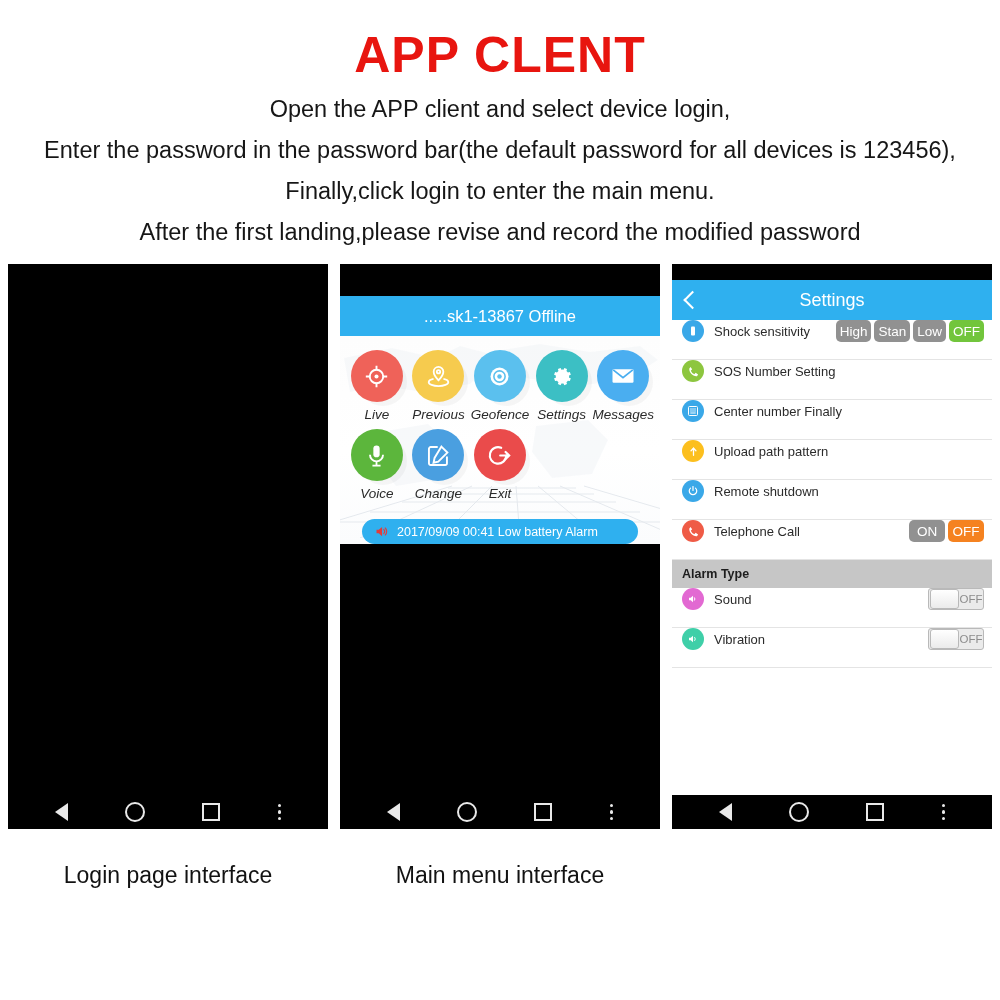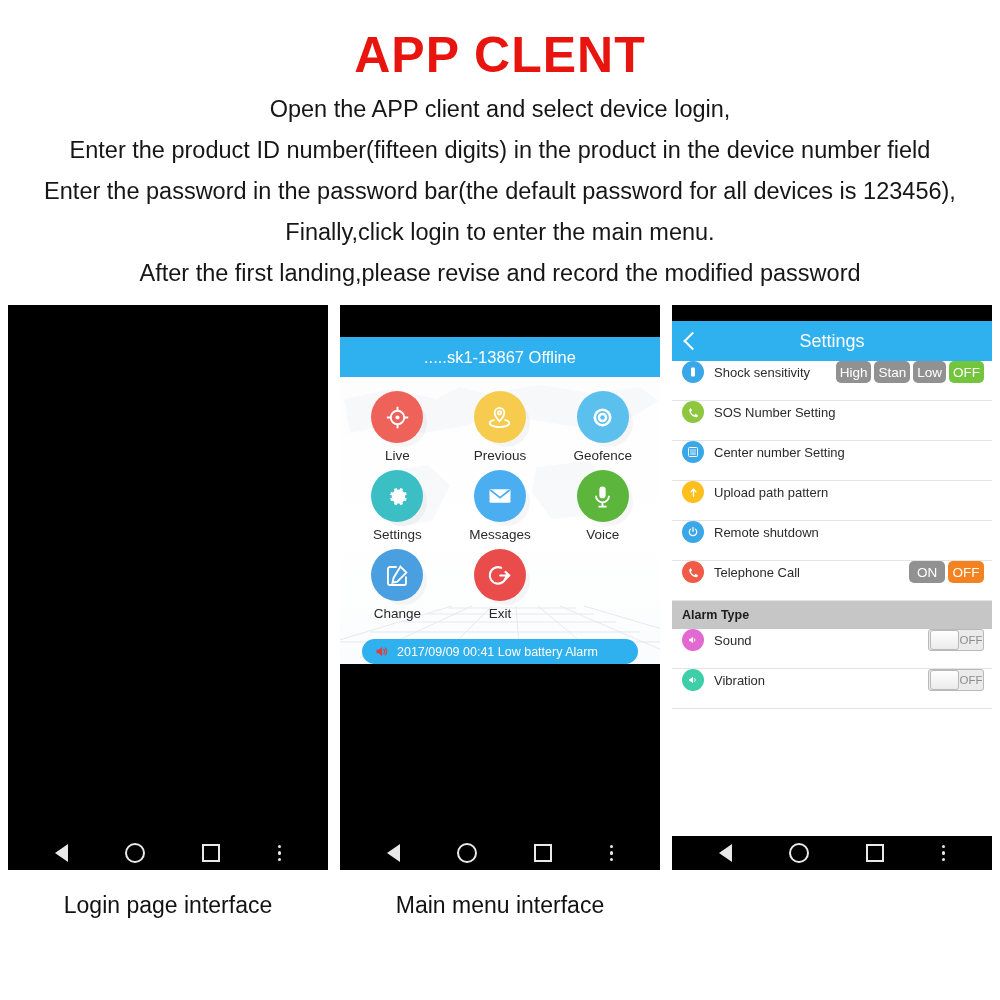--- a/index.html
+++ b/index.html
@@ -102,21 +102,21 @@
     display: flex; flex-direction: column; gap: 3px;
   }
   .nav-dots i {
     width: 3.5px; height: 3.5px; background: #e9e9e9; border-radius: 50%; display: block;
   }
 
   .caption {
     text-align: center;
     font-size: 23px;
     color: #121212;
-    margin-top: 22px;
+    margin-top: 33px;
     font-family: "Liberation Sans", sans-serif;
   }
 
   
   .login-screen {
     background:
       radial-gradient(ellipse at 50% 88%, rgba(255,255,255,0.55) 0%, rgba(255,255,255,0) 42%),
       linear-gradient(to bottom,
         #1153c4 0%,
         #0f5fd2 16%,
@@ -152,23 +152,24 @@
     opacity:.5;
   }
   .menu-grid-3d {
     position:absolute; left:0; right:0; bottom: 6px; height: 120px;
     opacity: .8;
   }
   .grid-wrap {
     position: relative;
     padding: 14px 6px 0 6px;
     display: grid;
-    grid-template-columns: repeat(3, 1fr);
+    grid-template-columns: repeat(5, 1fr);
     row-gap: 7px;
     z-index: 2;
+    font-style: italic;
   }
   .mitem { text-align: center; }
   .circle {
     width: 52px; height: 52px;
     border-radius: 50%;
     margin: 0 auto 5px auto;
     display: flex; align-items: center; justify-content: center;
     position: relative;
     box-shadow: 6px 6px 0 -2px rgba(0,0,0,0.035);
   }
@@ -287,21 +288,20 @@
     font-family: "Liberation Sans", sans-serif;
   }
 </style>
 </head>
 <body>
 
 <div>
   <div class="page-title">APP CLENT</div>
   <div class="intro">
     <p>Open the APP client and select device login,</p>
-    <p>Enter the product ID number(fifteen digits) in the product in the device number field</p>
     <p>Enter the password in the password bar(the default password for all devices is 123456),</p>
     <p>Finally,click login to enter the main menu.</p>
     <p>After the first landing,please revise and record the modified password</p>
   </div>
 </div>
 
 <div class="phones">
 
   <div class="phone-col">
     <div class="phone">
@@ -531,21 +531,21 @@
                   <rect x="6.5" y="7" width="3" height="2"></rect>
                   <rect x="10.5" y="7" width="3" height="2"></rect>
                   <rect x="14.5" y="7" width="3" height="2"></rect>
               <rect x="6.5" y="11" width="3" height="2"></rect>
                   <rect x="10.5" y="11" width="3" height="2"></rect>
                   <rect x="14.5" y="11" width="3" height="2"></rect>
               <rect x="6.5" y="15" width="11" height="2"></rect>
                 </g>
             </svg>
           </span>
-          <span class="slabel">Center number Setting</span>
+          <span class="slabel">Center number Finally</span>
         </div>
 
         <div class="srow">
           <span class="sico" style="background:#fcbf1e">
             <svg width="13" height="13" viewBox="0 0 24 24" fill="none" stroke="#ffffff" stroke-width="2.4" stroke-linecap="round">
               <path d="M12 19V6"></path>
                 <path d="M7.5 10.5 12 6l4.5 4.5"></path>
             </svg>
           </span>
           <span class="slabel">Upload path pattern</span>

